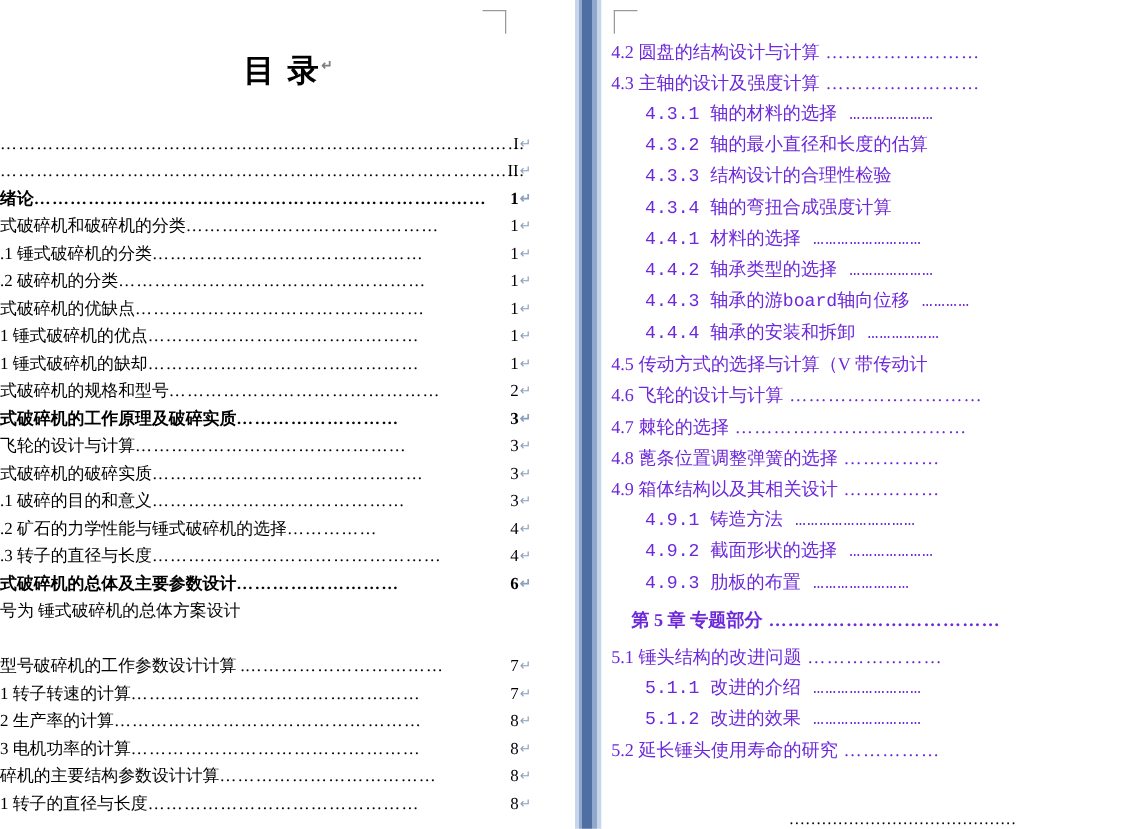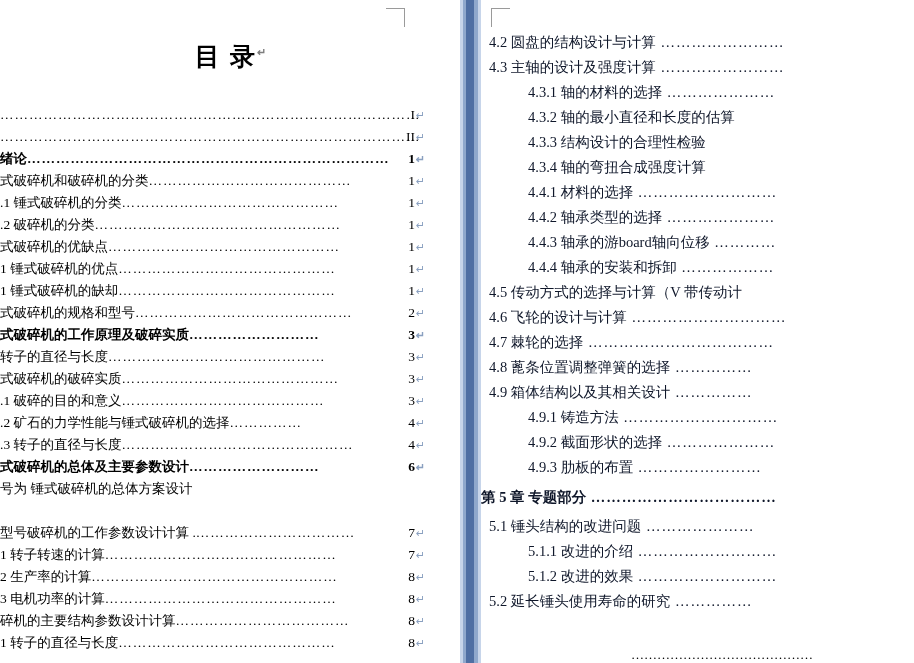--- a/index.html
+++ b/index.html
@@ -121,29 +121,29 @@
     position: absolute;
     left: 0;
     top: 30px;
     width: 433px;
   }
   .rline {
     height: 25px;
     line-height: 25px;
     font-family: "Liberation Serif", serif;
     font-size: 14.5px;
-    color: #0f172a;
+    color: #6d28d9;
     white-space: nowrap;
     overflow: hidden;
     position: relative;
   }
   .rline.l1 { padding-left: 8px; }
-  .rline.l2 { padding-left: 47px; }
+  .rline.l2 { padding-left: 35px; font-family: Liberation Mono, monospace; }
   .rline.chap { padding-left: 0px; font-weight: bold; }
-  .rline.tall { height: 34px; line-height: 34px; }
+  .rline.tall { height: 34px; line-height: 34px; margin-left: 24px; }
   .rline .dots { letter-spacing: 1px; }
 
   .bottom-frag {
     position: absolute;
     left: 150px;
     bottom: 0px;
     font-family: "Liberation Serif", serif;
     font-size: 13px;
     color: #000;
     white-space: nowrap;
@@ -164,21 +164,21 @@
         <div class="line"><span class="txt"></span><span class="dots">……………………………………………………………………………</span><span class="pg">II</span><span class="pilcrow">↵</span></div>
         <div class="line bold"><span class="txt">绪论</span><span class="dots">…………………………………………………………………</span><span class="pg">1</span><span class="pilcrow">↵</span></div>
         <div class="line"><span class="txt">式破碎机和破碎机的分类</span><span class="dots">……………………………………</span><span class="pg">1</span><span class="pilcrow">↵</span></div>
         <div class="line"><span class="txt">.1 锤式破碎机的分类</span><span class="dots">………………………………………</span><span class="pg">1</span><span class="pilcrow">↵</span></div>
         <div class="line"><span class="txt">.2 破碎机的分类</span><span class="dots">……………………………………………</span><span class="pg">1</span><span class="pilcrow">↵</span></div>
         <div class="line"><span class="txt">式破碎机的优缺点</span><span class="dots">…………………………………………</span><span class="pg">1</span><span class="pilcrow">↵</span></div>
         <div class="line"><span class="txt">1 锤式破碎机的优点</span><span class="dots">………………………………………</span><span class="pg">1</span><span class="pilcrow">↵</span></div>
         <div class="line"><span class="txt">1 锤式破碎机的缺却</span><span class="dots">………………………………………</span><span class="pg">1</span><span class="pilcrow">↵</span></div>
         <div class="line"><span class="txt">式破碎机的规格和型号</span><span class="dots">………………………………………</span><span class="pg">2</span><span class="pilcrow">↵</span></div>
         <div class="line bold"><span class="txt">式破碎机的工作原理及破碎实质</span><span class="dots">………………………</span><span class="pg">3</span><span class="pilcrow">↵</span></div>
-        <div class="line"><span class="txt">转子的直径与长度</span><span class="dots">………………………………………</span><span class="pg">3</span><span class="pilcrow">↵</span></div>
+        <div class="line"><span class="txt">飞轮的设计与计算</span><span class="dots">………………………………………</span><span class="pg">3</span><span class="pilcrow">↵</span></div>
         <div class="line"><span class="txt">式破碎机的破碎实质</span><span class="dots">………………………………………</span><span class="pg">3</span><span class="pilcrow">↵</span></div>
         <div class="line"><span class="txt">.1 破碎的目的和意义</span><span class="dots">……………………………………</span><span class="pg">3</span><span class="pilcrow">↵</span></div>
         <div class="line"><span class="txt">.2 矿石的力学性能与锤式破碎机的选择</span><span class="dots">……………</span><span class="pg">4</span><span class="pilcrow">↵</span></div>
         <div class="line"><span class="txt">.3 转子的直径与长度</span><span class="dots">…………………………………………</span><span class="pg">4</span><span class="pilcrow">↵</span></div>
         <div class="line bold"><span class="txt">式破碎机的总体及主要参数设计</span><span class="dots">………………………</span><span class="pg">6</span><span class="pilcrow">↵</span></div>
         <div class="line"><span class="txt">号为                锤式破碎机的总体方案设计</span><span class="dots"></span></div>
         <div class="line"><span class="txt"></span><span class="dots"></span></div>
         <div class="line"><span class="txt">型号破碎机的工作参数设计计算 .</span><span class="dots">……………………………</span><span class="pg">7</span><span class="pilcrow">↵</span></div>
         <div class="line"><span class="txt">1 转子转速的计算</span><span class="dots">…………………………………………</span><span class="pg">7</span><span class="pilcrow">↵</span></div>
         <div class="line"><span class="txt">2 生产率的计算</span><span class="dots">……………………………………………</span><span class="pg">8</span><span class="pilcrow">↵</span></div>

